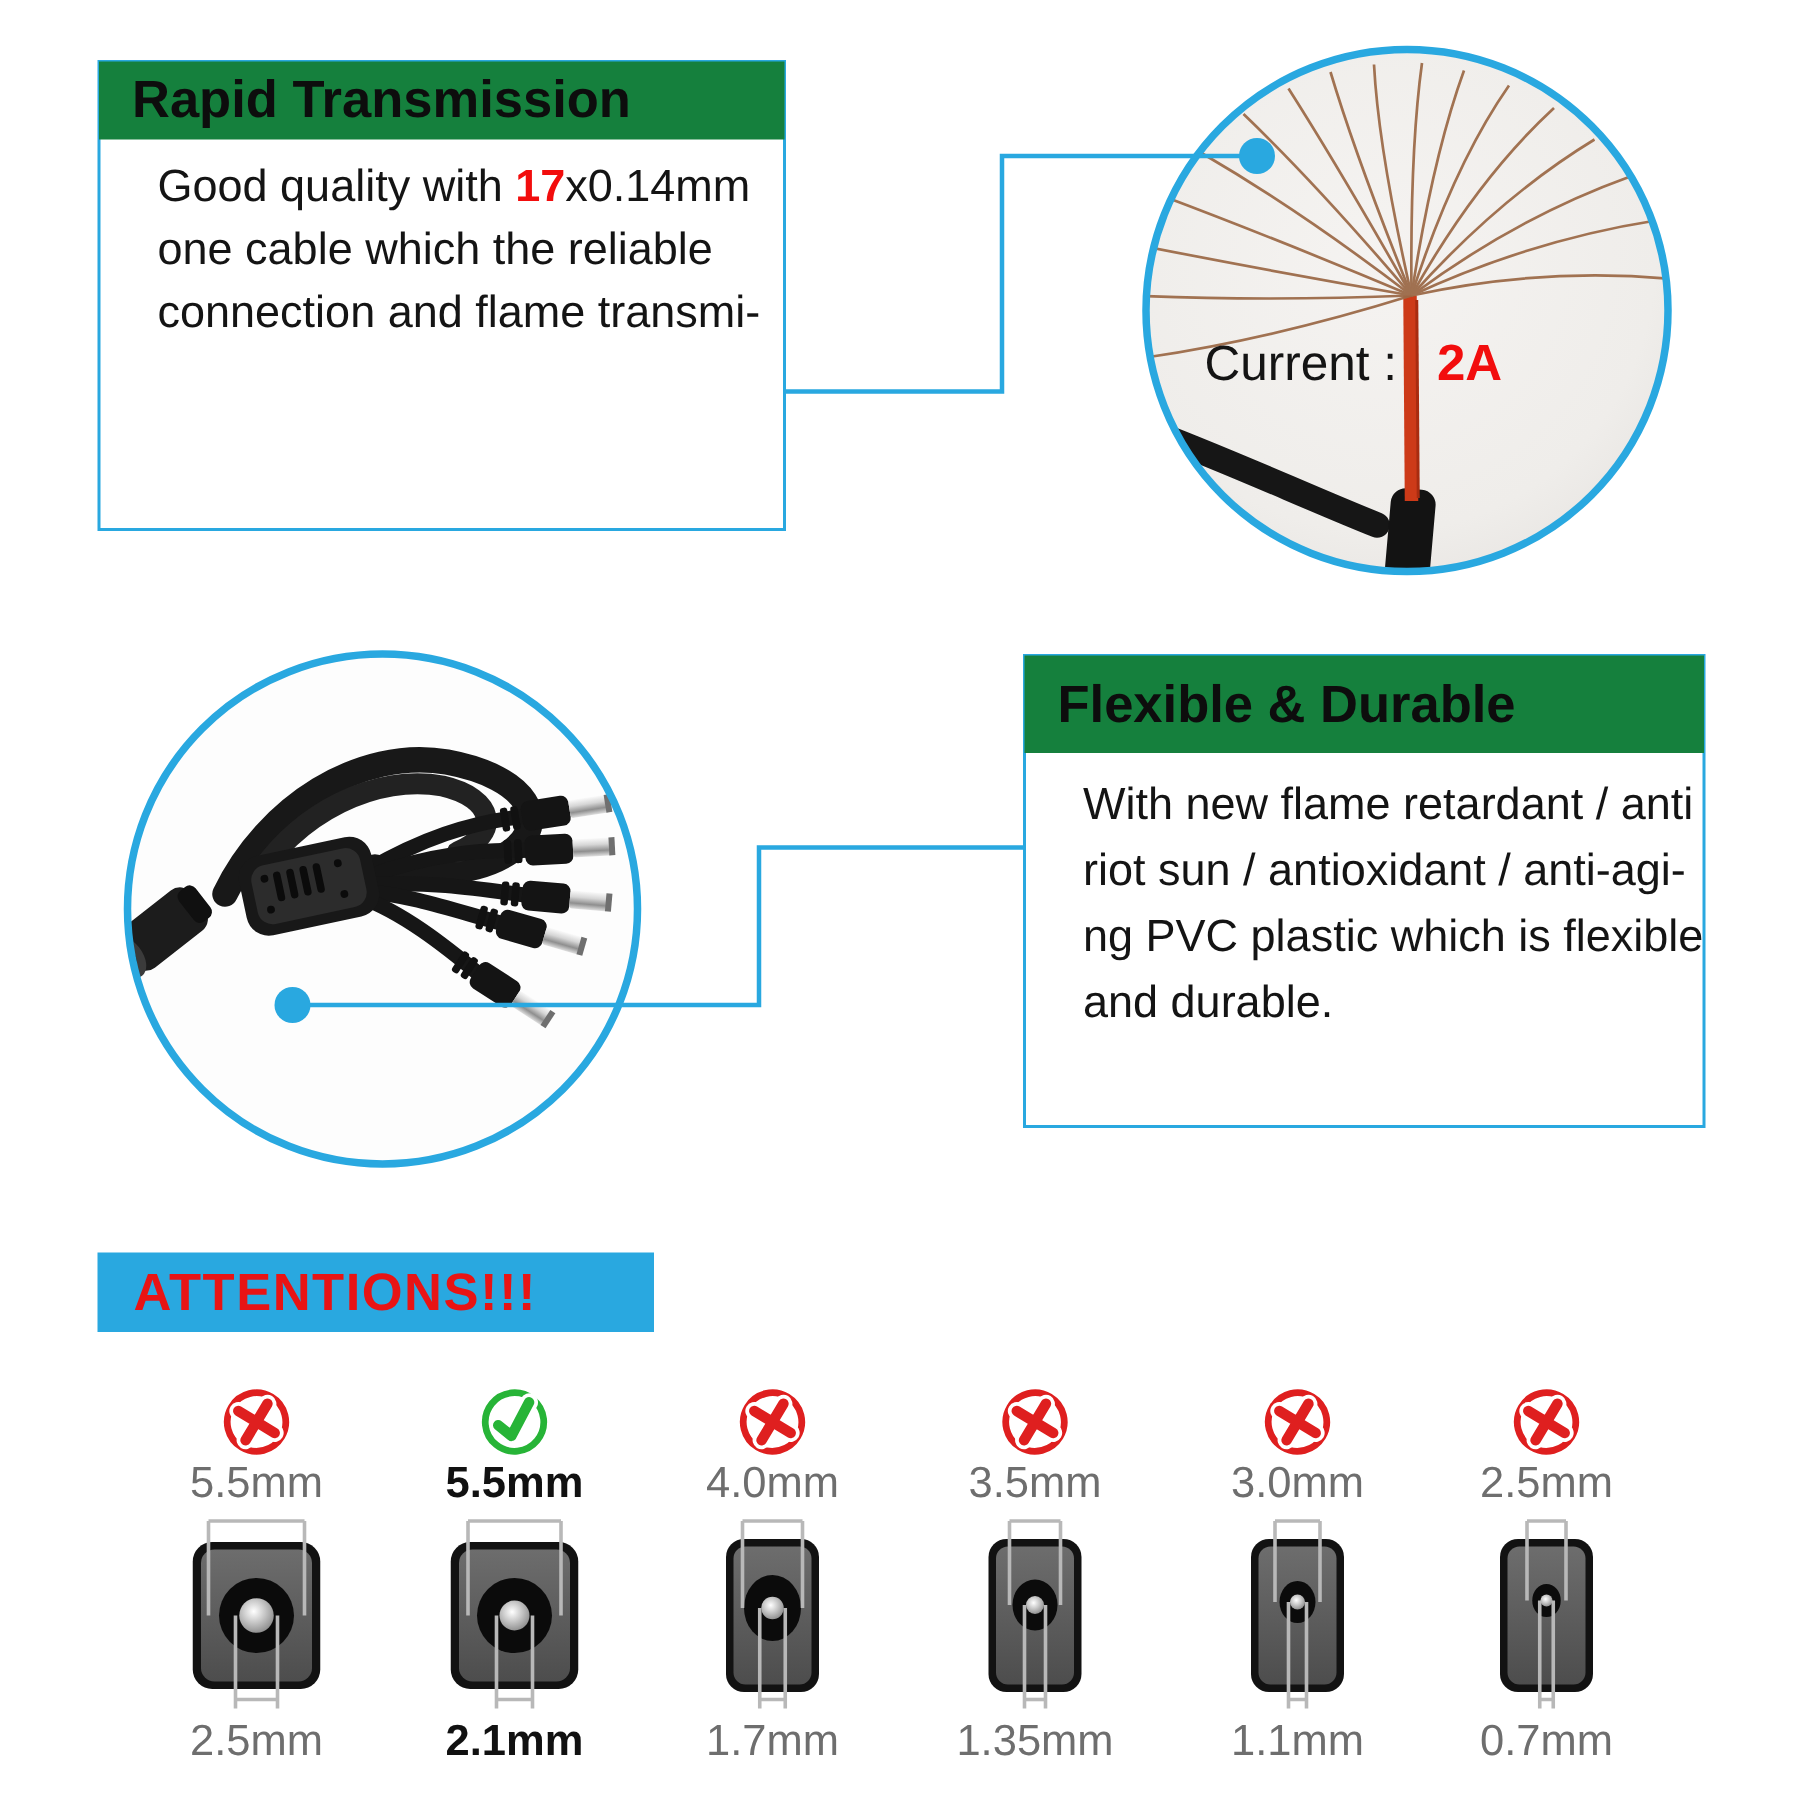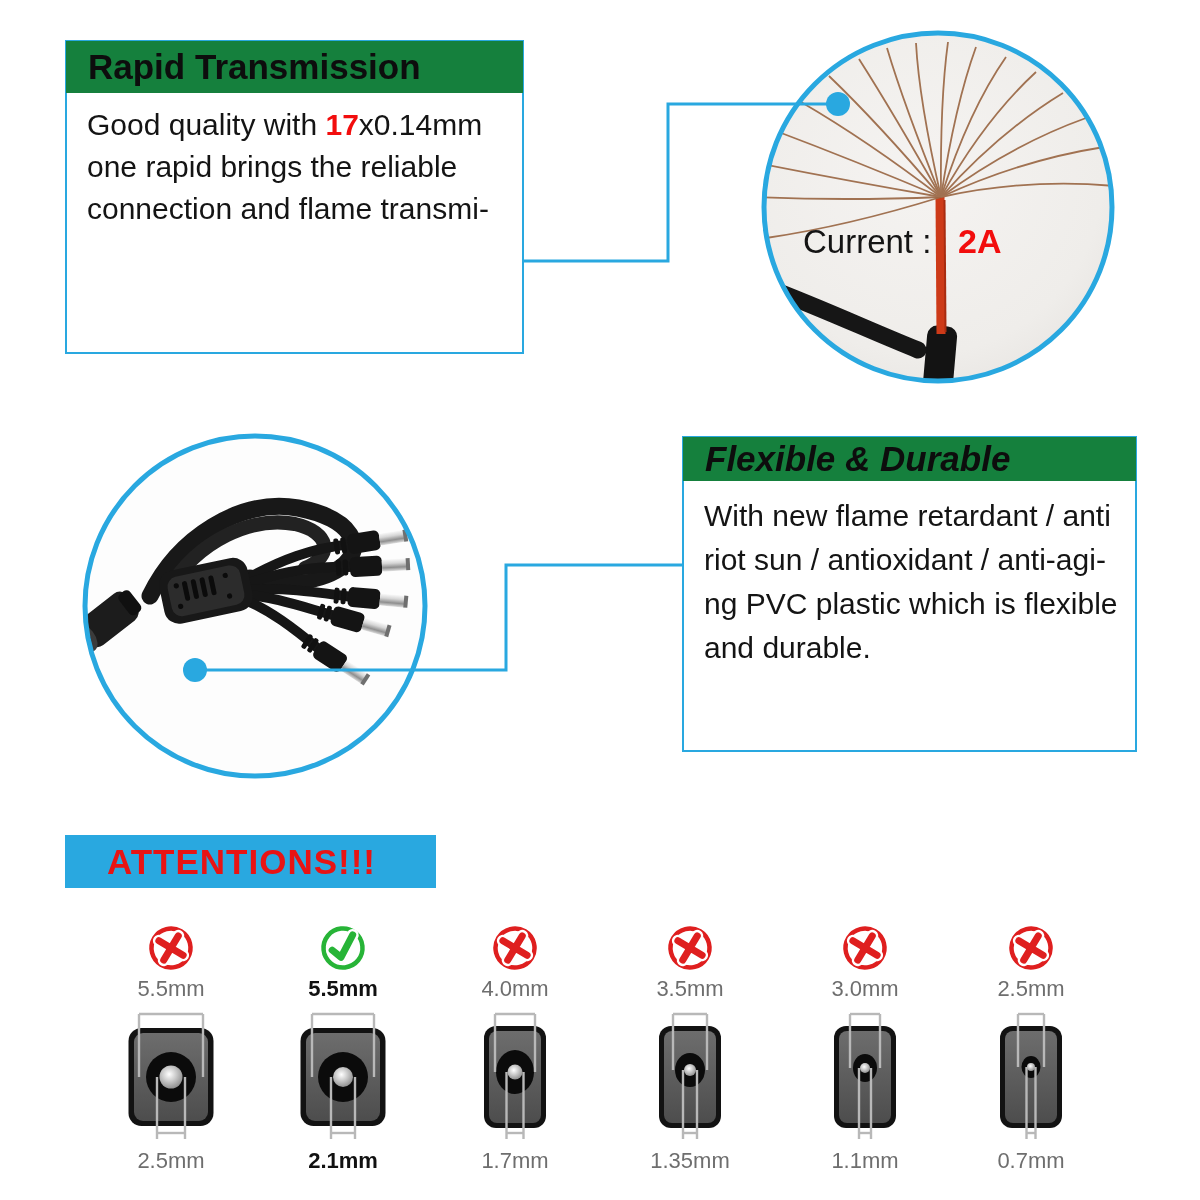--- a/index.html
+++ b/index.html
@@ -7,43 +7,43 @@
     width:1200px;height:1200px;position:relative;background:#ffffff;
     font-family:"Liberation Sans","DejaVu Sans",sans-serif;overflow:hidden;
   }
   .abs{position:absolute;}
   
   .panel{border:2px solid #29a8e0;background:#ffffff;z-index:3;}
   .panel-header{
     background:#15803d;color:#0d0d0d;font-weight:bold;font-size:35px;
     padding-left:22px;display:flex;align-items:center;margin:-1px -1px 0 -1px;
   }
-  .panel-body{color:#141414;font-size:30px;}
+  .panel-body{color:#141414;font-size:30px;margin-left:18px;}
   .panel-body .bodyline{white-space:nowrap;}
   .hl-red{color:#f20d0d;font-weight:bold;}
   #rapid-panel{left:65px;top:40px;width:455px;height:310px;}
   #rapid-panel .panel-header{height:52px;}
   #rapid-panel .panel-body{padding:11px 6px 0 20px;line-height:42px;}
   #flex-panel{left:682px;top:436px;width:451px;height:312px;}
-  #flex-panel .panel-header{height:44px;font-style:italic;}
+  #flex-panel .panel-header{height:65px;}
   #flex-panel .panel-body{padding:13px 6px 0 20px;line-height:44px;}
   
   #attentions-bar{
     left:65px;top:835px;width:371px;height:53px;background:#29a8e0;z-index:3;
-    display:flex;align-items:center;padding-left:42px;box-sizing:border-box;
+    display:flex;align-items:center;padding-left:24px;box-sizing:border-box;
   }
   #attentions-bar .att-text{
     color:#e81414;font-weight:bold;font-size:35px;letter-spacing:1px;
   }
   
   #art{left:0;top:0;z-index:1;}
   
   .plug-col{top:922px;width:140px;display:flex;flex-direction:column;align-items:center;z-index:2;}
   .mark-wrap{height:52px;display:flex;align-items:center;justify-content:center;}
-  .size-label{height:32px;line-height:30px;font-size:22px;color:#6e6e6e;}
+  .size-label{height:32px;line-height:30px;font-size:29px;color:#6e6e6e;}
   .size-label.dark{color:#111111;font-weight:bold;}
   .plug-svg{display:block;}
   .col-1{left:101px;} .col-2{left:273px;} .col-3{left:445px;}
   .col-4{left:620px;text-align:center;} .col-5{left:795px;} .col-6{left:961px;}
 </style>
 </head>
 <body>
 
 <svg id="art" class="abs" width="1200" height="1200" viewBox="0 0 1200 1200">
   <defs>
@@ -198,21 +198,21 @@
   <g stroke="#29a8e0" stroke-width="3" fill="none">
     <polyline points="195,670 506,670 506,565 684,565"></polyline>
   </g>
   <circle cx="195" cy="670" r="12" fill="#29a8e0"></circle>
 </svg>
 
 <div id="rapid-panel" class="abs panel">
   <div class="panel-header">Rapid Transmission</div>
   <div class="panel-body">
     <div class="bodyline"><span>Good quality with </span><span class="hl-red">17</span><span>x0.14mm</span></div>
-    <div class="bodyline">one rapid brings the reliable</div>
+    <div class="bodyline">one cable which the reliable</div>
     <div class="bodyline">connection and flame transmi-</div>
   </div>
 </div>
 
 <div id="flex-panel" class="abs panel">
   <div class="panel-header">Flexible &amp; Durable</div>
   <div class="panel-body">
     <div class="bodyline">With new flame retardant / anti</div>
     <div class="bodyline">riot sun / antioxidant / anti-agi-</div>
     <div class="bodyline">ng PVC plastic which is flexible</div>

